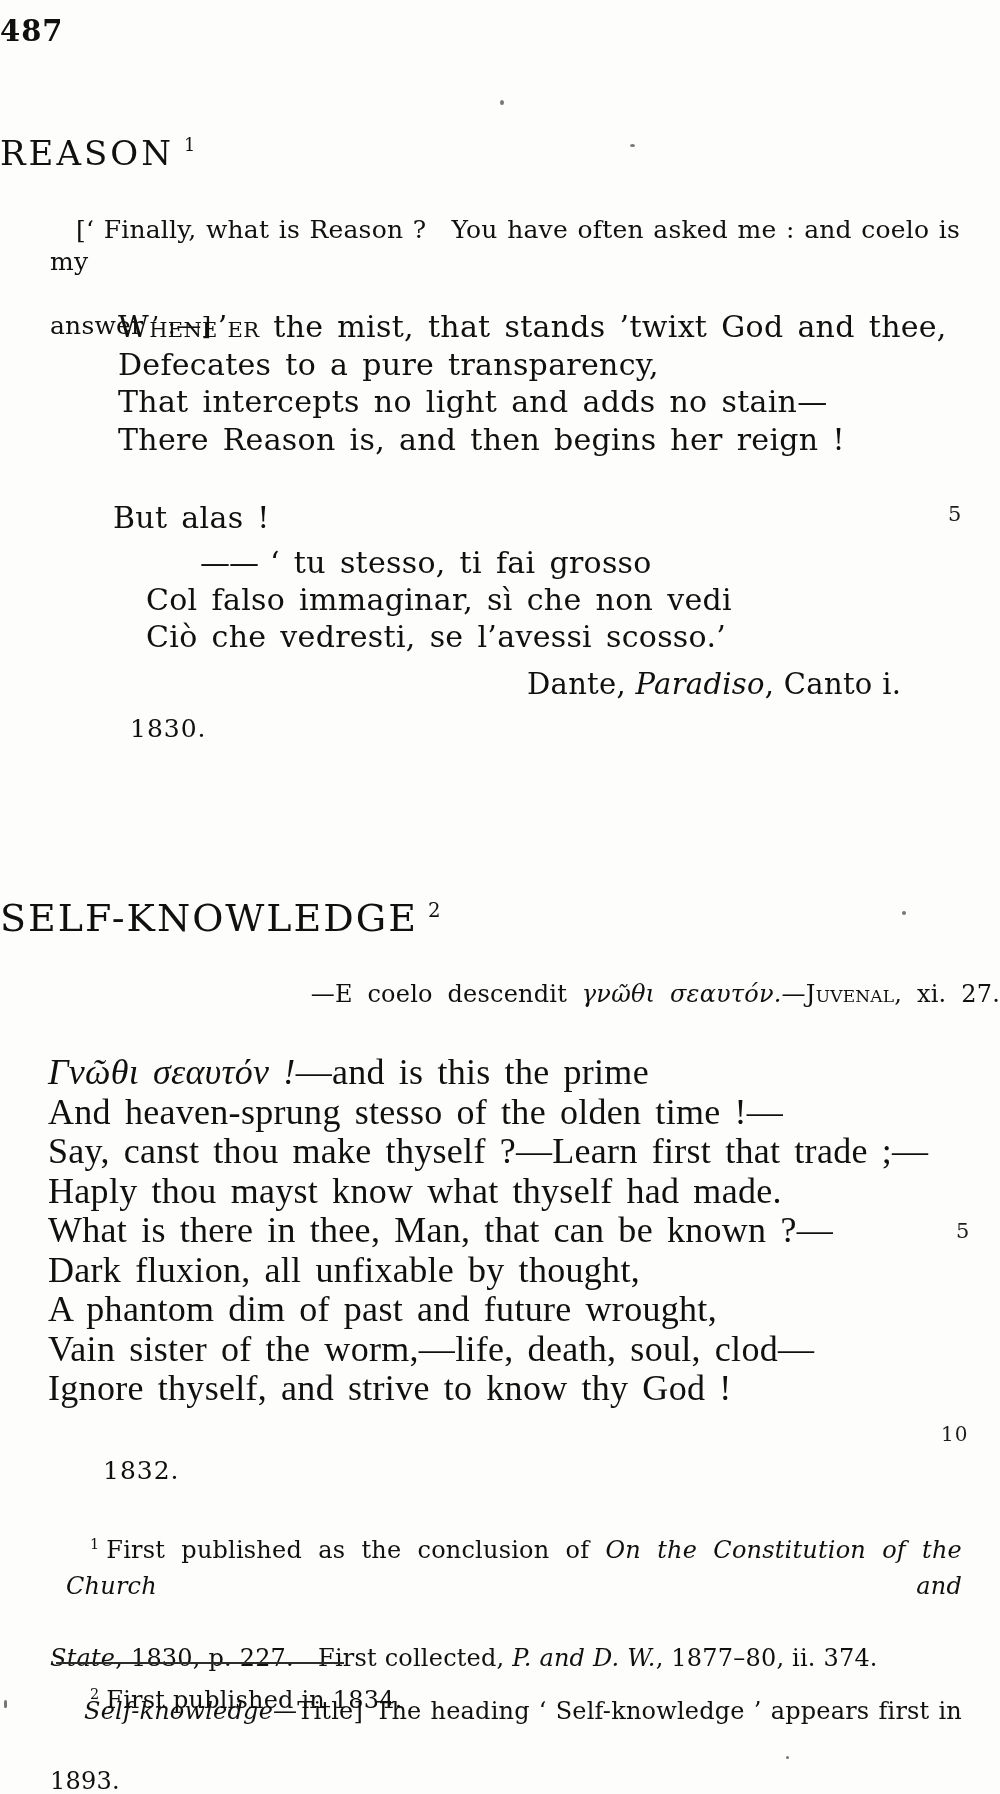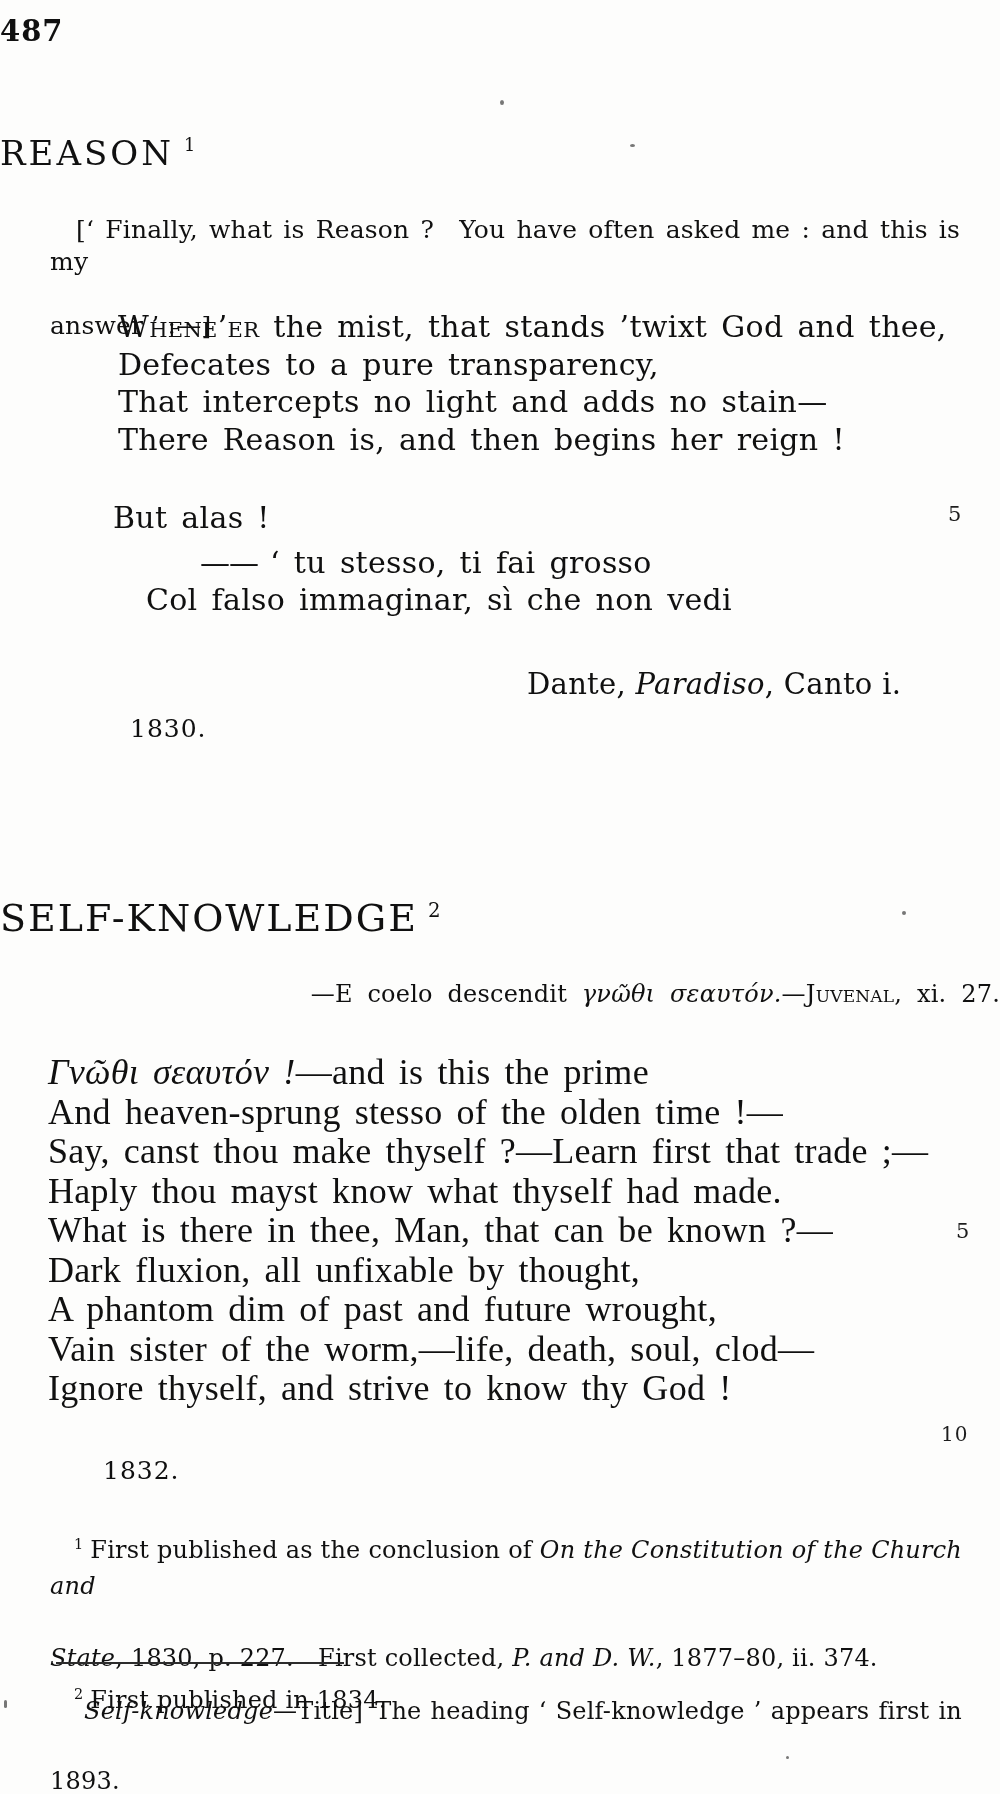--- a/index.html
+++ b/index.html
@@ -82,21 +82,21 @@
     font-variant-numeric: oldstyle-nums;
   }
   .num-r5  { top: 502px;  left: 948px; }
   .num-s5  { top: 1219px; left: 956px; }
   .num-s10 { top: 1422px; left: 941px; font-size: 20px; letter-spacing: 1px; }
 
   .footnotes {
     top: 1526px; left: 50px; width: 912px;
     font-size: 24px; line-height: 36px; letter-spacing: 0.2px;
   }
-  .fn-indent { text-indent: 24px; }
+  .fn-indent { text-indent: 24px; margin-left: 16px; }
   .fnref { font-size: 0.6em; vertical-align: 9px; margin-right: 7px; }
 
   .sep-rule {
     top: 1662px; left: 56px; width: 288px; height: 2px;
     background: #2c2c2c;
   }
 
   .textual-note {
     top: 1694px; left: 50px; width: 912px;
     font-size: 24px; line-height: 35px; letter-spacing: 0.2px;
@@ -110,35 +110,36 @@
 </head>
 <body>
 
 <div class="page">
 
   <div class="abs center pagenum">487</div>
 
   <h1 class="abs center title title-reason"><span>REASON</span><sup>1</sup></h1>
 
   <div class="abs intro">
-    <div class="jline indent-26">[‘ Finally, what is Reason ? You have often asked me : and this is my</div>
+    <div class="jline indent-26">[‘ Finally, what is Reason ? You have often asked me : and coelo is my</div>
     <div>answer ’ :—]</div>
   </div>
 
   <div class="abs stanza1">
     <div><span class="sc">Whene’er</span><span> the mist, that stands ’twixt God and thee,</span></div>
     <div>Defecates to a pure transparency,</div>
     <div>That intercepts no light and adds no stain—</div>
     <div>There Reason is, and then begins her reign !</div>
   </div>
 
   <div class="abs alas-group">
     <div>But alas !</div>
     <div class="quote-l1"><span class="qdash">——</span><span>‘ tu stesso, ti fai grosso</span></div>
     <div class="quote-l2">Col falso immaginar, sì che non vedi</div>
+    <div class="quote-l3">Ciò che vedresti, se l’avessi scosso.’</div>
   </div>
 
   <div class="abs linenum num-r5">5</div>
 
   <div class="abs attribution"><span>Dante, </span><span class="it">Paradiso</span><span>, Canto i.</span></div>
 
   <div class="abs date1">1830.</div>
 
   <h1 class="abs center title title-sk"><span>SELF-KNOWLEDGE</span><sup>2</sup></h1>
 

